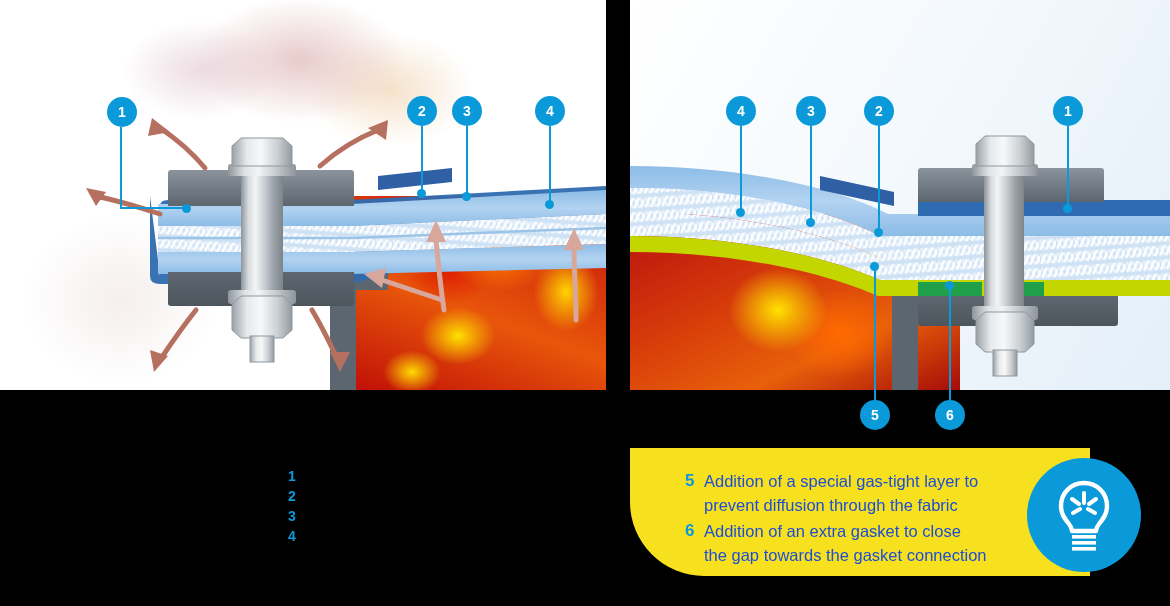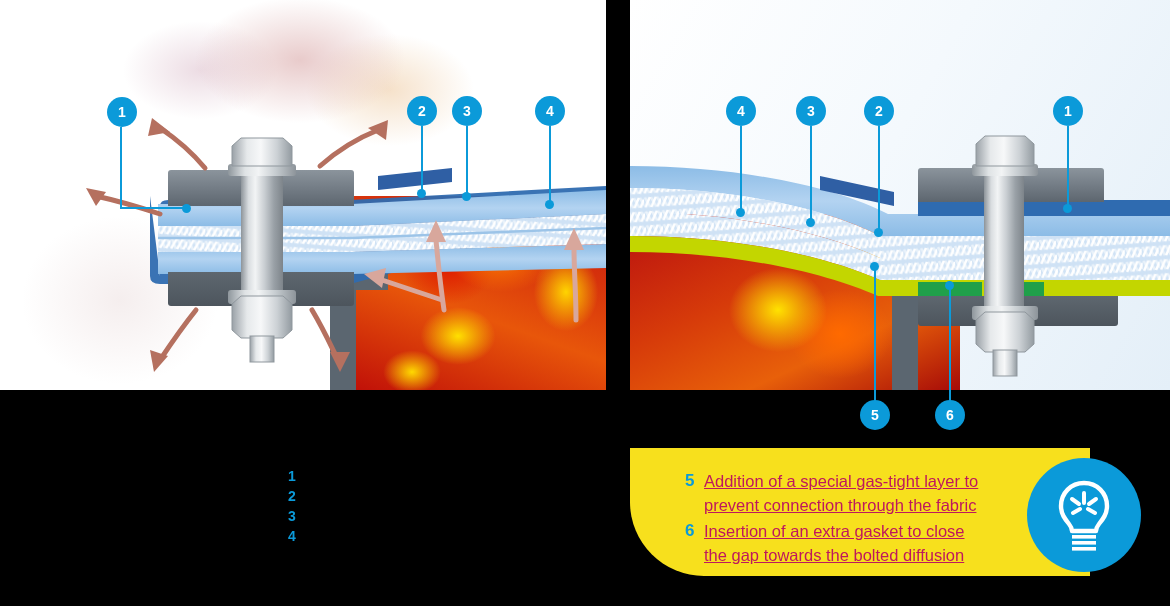--- a/index.html
+++ b/index.html
@@ -60,21 +60,21 @@
   #new-badge{position:absolute;left:40px;top:250px;width:106px;height:106px;border-radius:50%;
      background:#fbe11f;display:flex;align-items:center;justify-content:center;
      color:#0b5ca8;font-size:39px;font-weight:bold;letter-spacing:-.5px;}
 
   
   #callout{position:absolute;left:630px;top:448px;width:460px;height:128px;
      background:#f7e01d;border-bottom-right-radius:0;border-bottom-left-radius:74px;}
   #callout-list{position:absolute;left:55px;top:21px;width:370px;}
   .c-row{display:flex;align-items:flex-start;margin-bottom:2px;}
   .c-num{color:#0b9ad9;font-weight:bold;font-size:17px;width:19px;flex:0 0 19px;line-height:24px;}
-  .c-txt{color:#be185d;font-size:16.5px;line-height:24px;text-decoration:underline;}
+  .c-txt{color:#1d4ed8;font-size:16.5px;line-height:24px;}
 
   #bulb-badge{position:absolute;left:1027px;top:458px;width:114px;height:114px;border-radius:50%;
      background:#0b9ad9;display:flex;align-items:center;justify-content:center;}
 
   
   #legend-old{position:absolute;left:288px;top:468px;width:330px;}
   .l-row{display:flex;align-items:flex-start;margin-bottom:3px;}
   .l-num{color:#0b9ad9;font-weight:bold;font-size:14px;width:14px;flex:0 0 14px;line-height:17px;}
   .l-txt{color:#000;font-size:13px;line-height:17px;}
 </style>
@@ -290,28 +290,28 @@
       <span class="l-txt"></span>
     </div>
   </div>
 
   <div id="callout">
     <div id="callout-list">
       <div class="c-row">
         <span class="c-num">5</span>
         <span>
           <span class="c-txt">Addition of a special gas-tight layer to</span><br>
-          <span class="c-txt">prevent connection through the fabric</span>
+          <span class="c-txt">prevent diffusion through the fabric</span>
         </span>
       </div>
       <div class="c-row">
         <span class="c-num">6</span>
         <span>
-          <span class="c-txt">Insertion of an extra gasket to close</span><br>
-          <span class="c-txt">the gap towards the bolted diffusion</span>
+          <span class="c-txt">Addition of an extra gasket to close</span><br>
+          <span class="c-txt">the gap towards the gasket connection</span>
         </span>
       </div>
     </div>
   </div>
 
   <div id="bulb-badge">
     <svg width="66" height="72" viewBox="0 0 66 72">
       <path d="M33 4 C20 4 10 14 10 27 C10 35 14 40 18 45 C20 47.5 21 49 21 52 L45 52 C45 49 46 47.5 48 45 C52 40 56 35 56 27 C56 14 46 4 33 4 Z" fill="none" stroke="#ffffff" stroke-width="4.4" stroke-linejoin="round"></path>
       <g stroke="#ffffff" stroke-width="4" stroke-linecap="round">
         <line x1="33" y1="14" x2="33" y2="24"></line>

